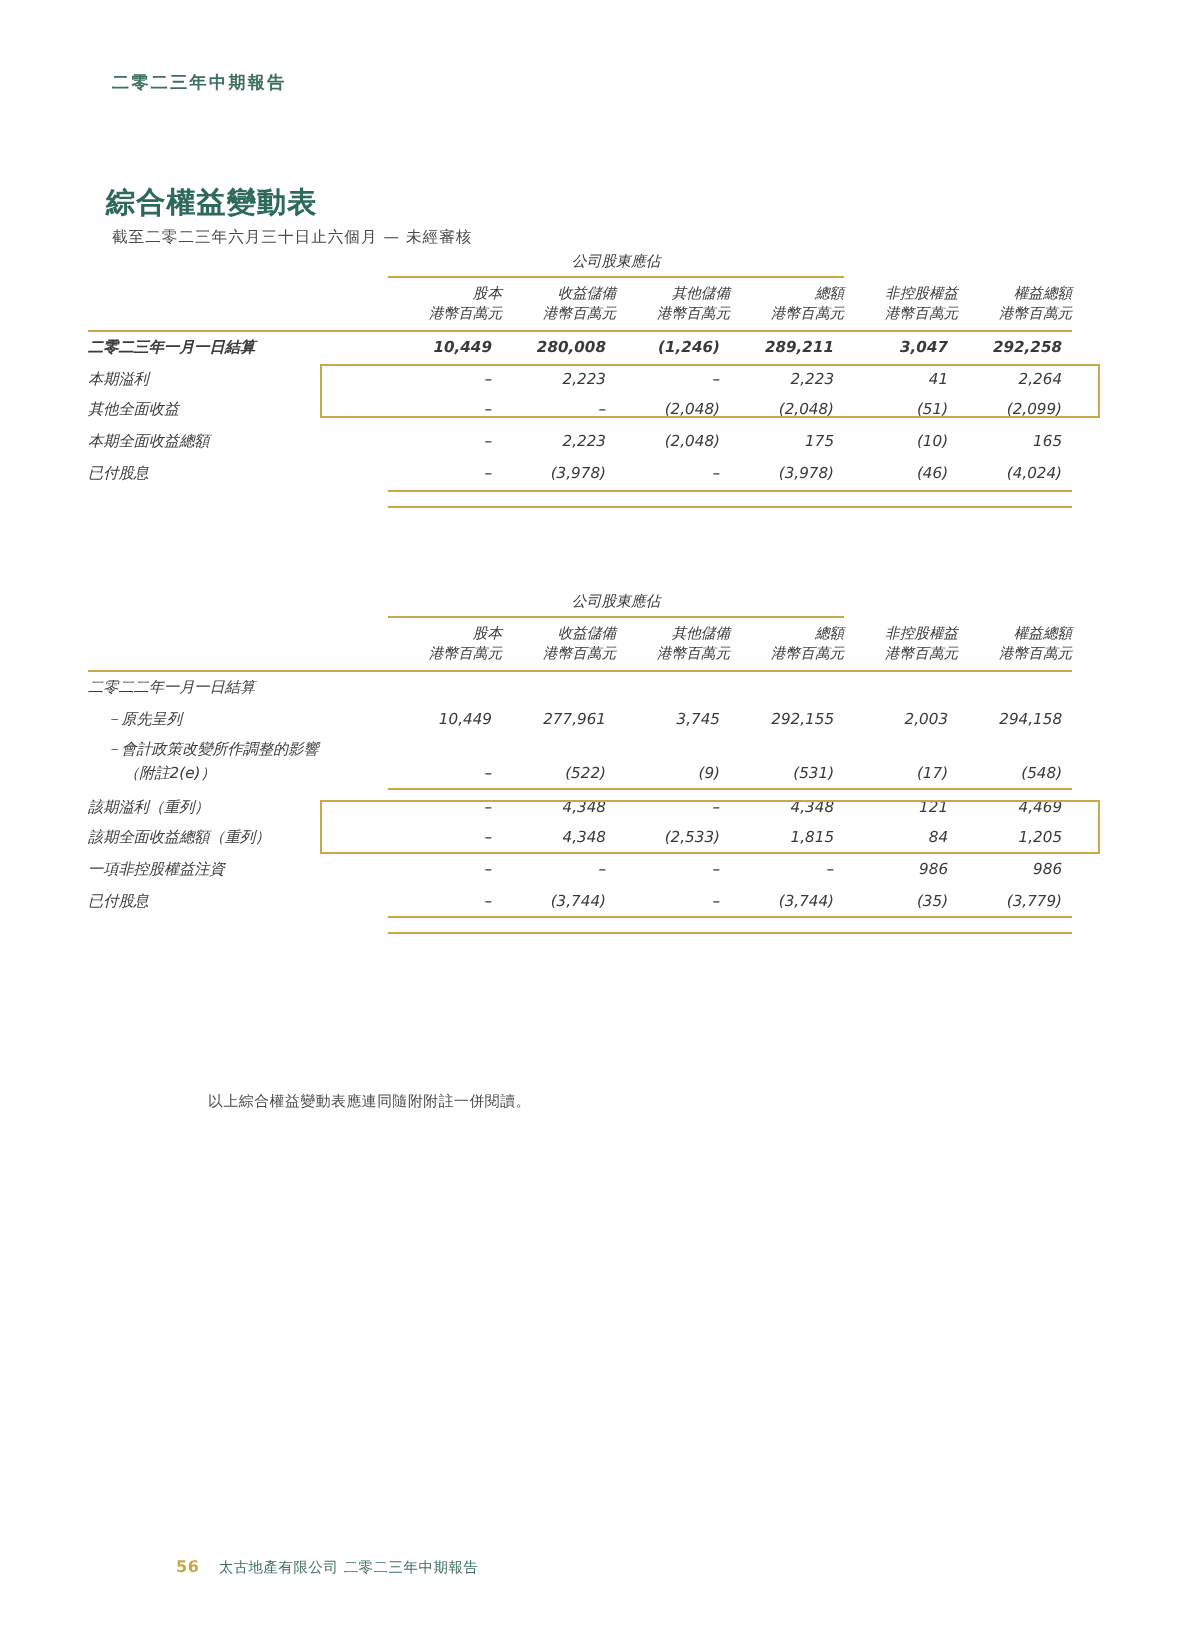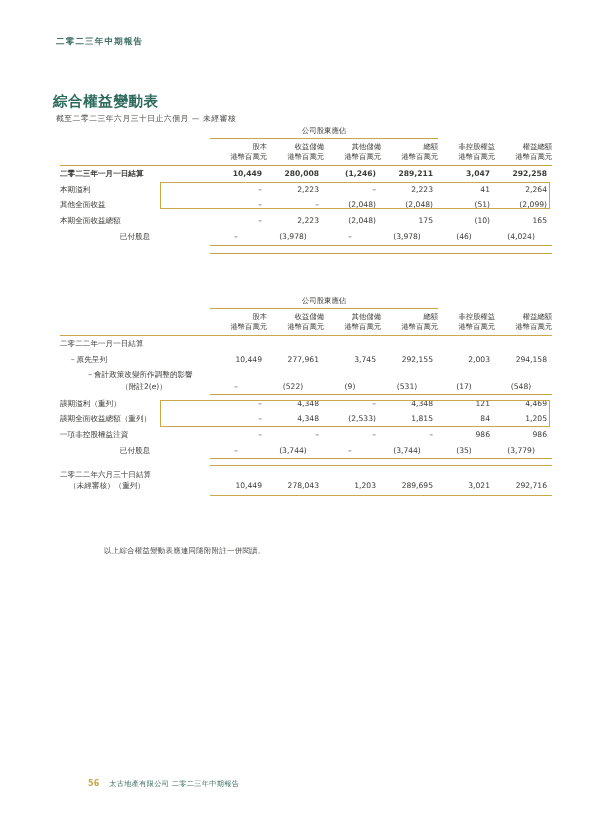--- a/index.html
+++ b/index.html
@@ -47,22 +47,23 @@
     left: 56px;
     top: 113px;
     font-size: 7.8px;
     letter-spacing: 0.5px;
     color: #4a4a46;
   }
 
   
   .tbl-wrap {
     position: absolute;
-    left: 60px;
+    left: 44px;
     width: 492px;
+    font-style: italic;
   }
   #table1-wrap { top: 126px; }
   #table2-wrap { top: 296px; }
 
   table.fin {
     border-collapse: collapse;
     width: 492px;
     table-layout: fixed;
     font-size: 7.4px;
   }
@@ -117,21 +118,21 @@
     padding: 2.2px 5px 2.2px 0 !important;
     white-space: nowrap;
     font-variant-numeric: tabular-nums;
     color: #3a3a38;
   }
   tr.bold td { font-weight: bold; }
   tr.bold td.num { font-weight: bold; }
 
   
   tr.rule-top td { border-top: 0.9px solid #c9a84c; }
-  tr.rule-bot td { border-bottom: 0.9px solid #c9a84c; text-align: center; }
+  tr.rule-bot td { border-bottom: 0.9px solid #c9a84c; }
   tr.rule-top td.lbl, tr.rule-bot td.lbl { border-color: transparent; }
 
   .spacer-row td { height: 6px; line-height: 6px; font-size: 0; }
 
   
   .hl-box {
     position: absolute;
     border: 0.9px solid #c9a84c;
     pointer-events: none;
   }
@@ -411,29 +412,20 @@
           </tr>
           <tr class="spacer-row">
             <td></td>
             <td></td>
             <td></td>
             <td></td>
             <td></td>
             <td></td>
             <td></td>
           </tr>
-          <tr class="rule-top">
-            <td class="lbl"><span>二零二二年六月三十日結算</span><span class="ind1">（未經審核）（重列）</span></td>
-            <td class="num">10,449</td>
-            <td class="num">278,043</td>
-            <td class="num">1,203</td>
-            <td class="num">289,695</td>
-            <td class="num">3,021</td>
-            <td class="num">292,716</td>
-          </tr>
           <tr class="closing">
             <td style="border-color: transparent; height: 1px;"></td>
             <td style="height: 1px;"></td>
             <td style="height: 1px;"></td>
             <td style="height: 1px;"></td>
             <td style="height: 1px;"></td>
             <td style="height: 1px;"></td>
             <td style="height: 1px;"></td>
           </tr>
         </tbody>

